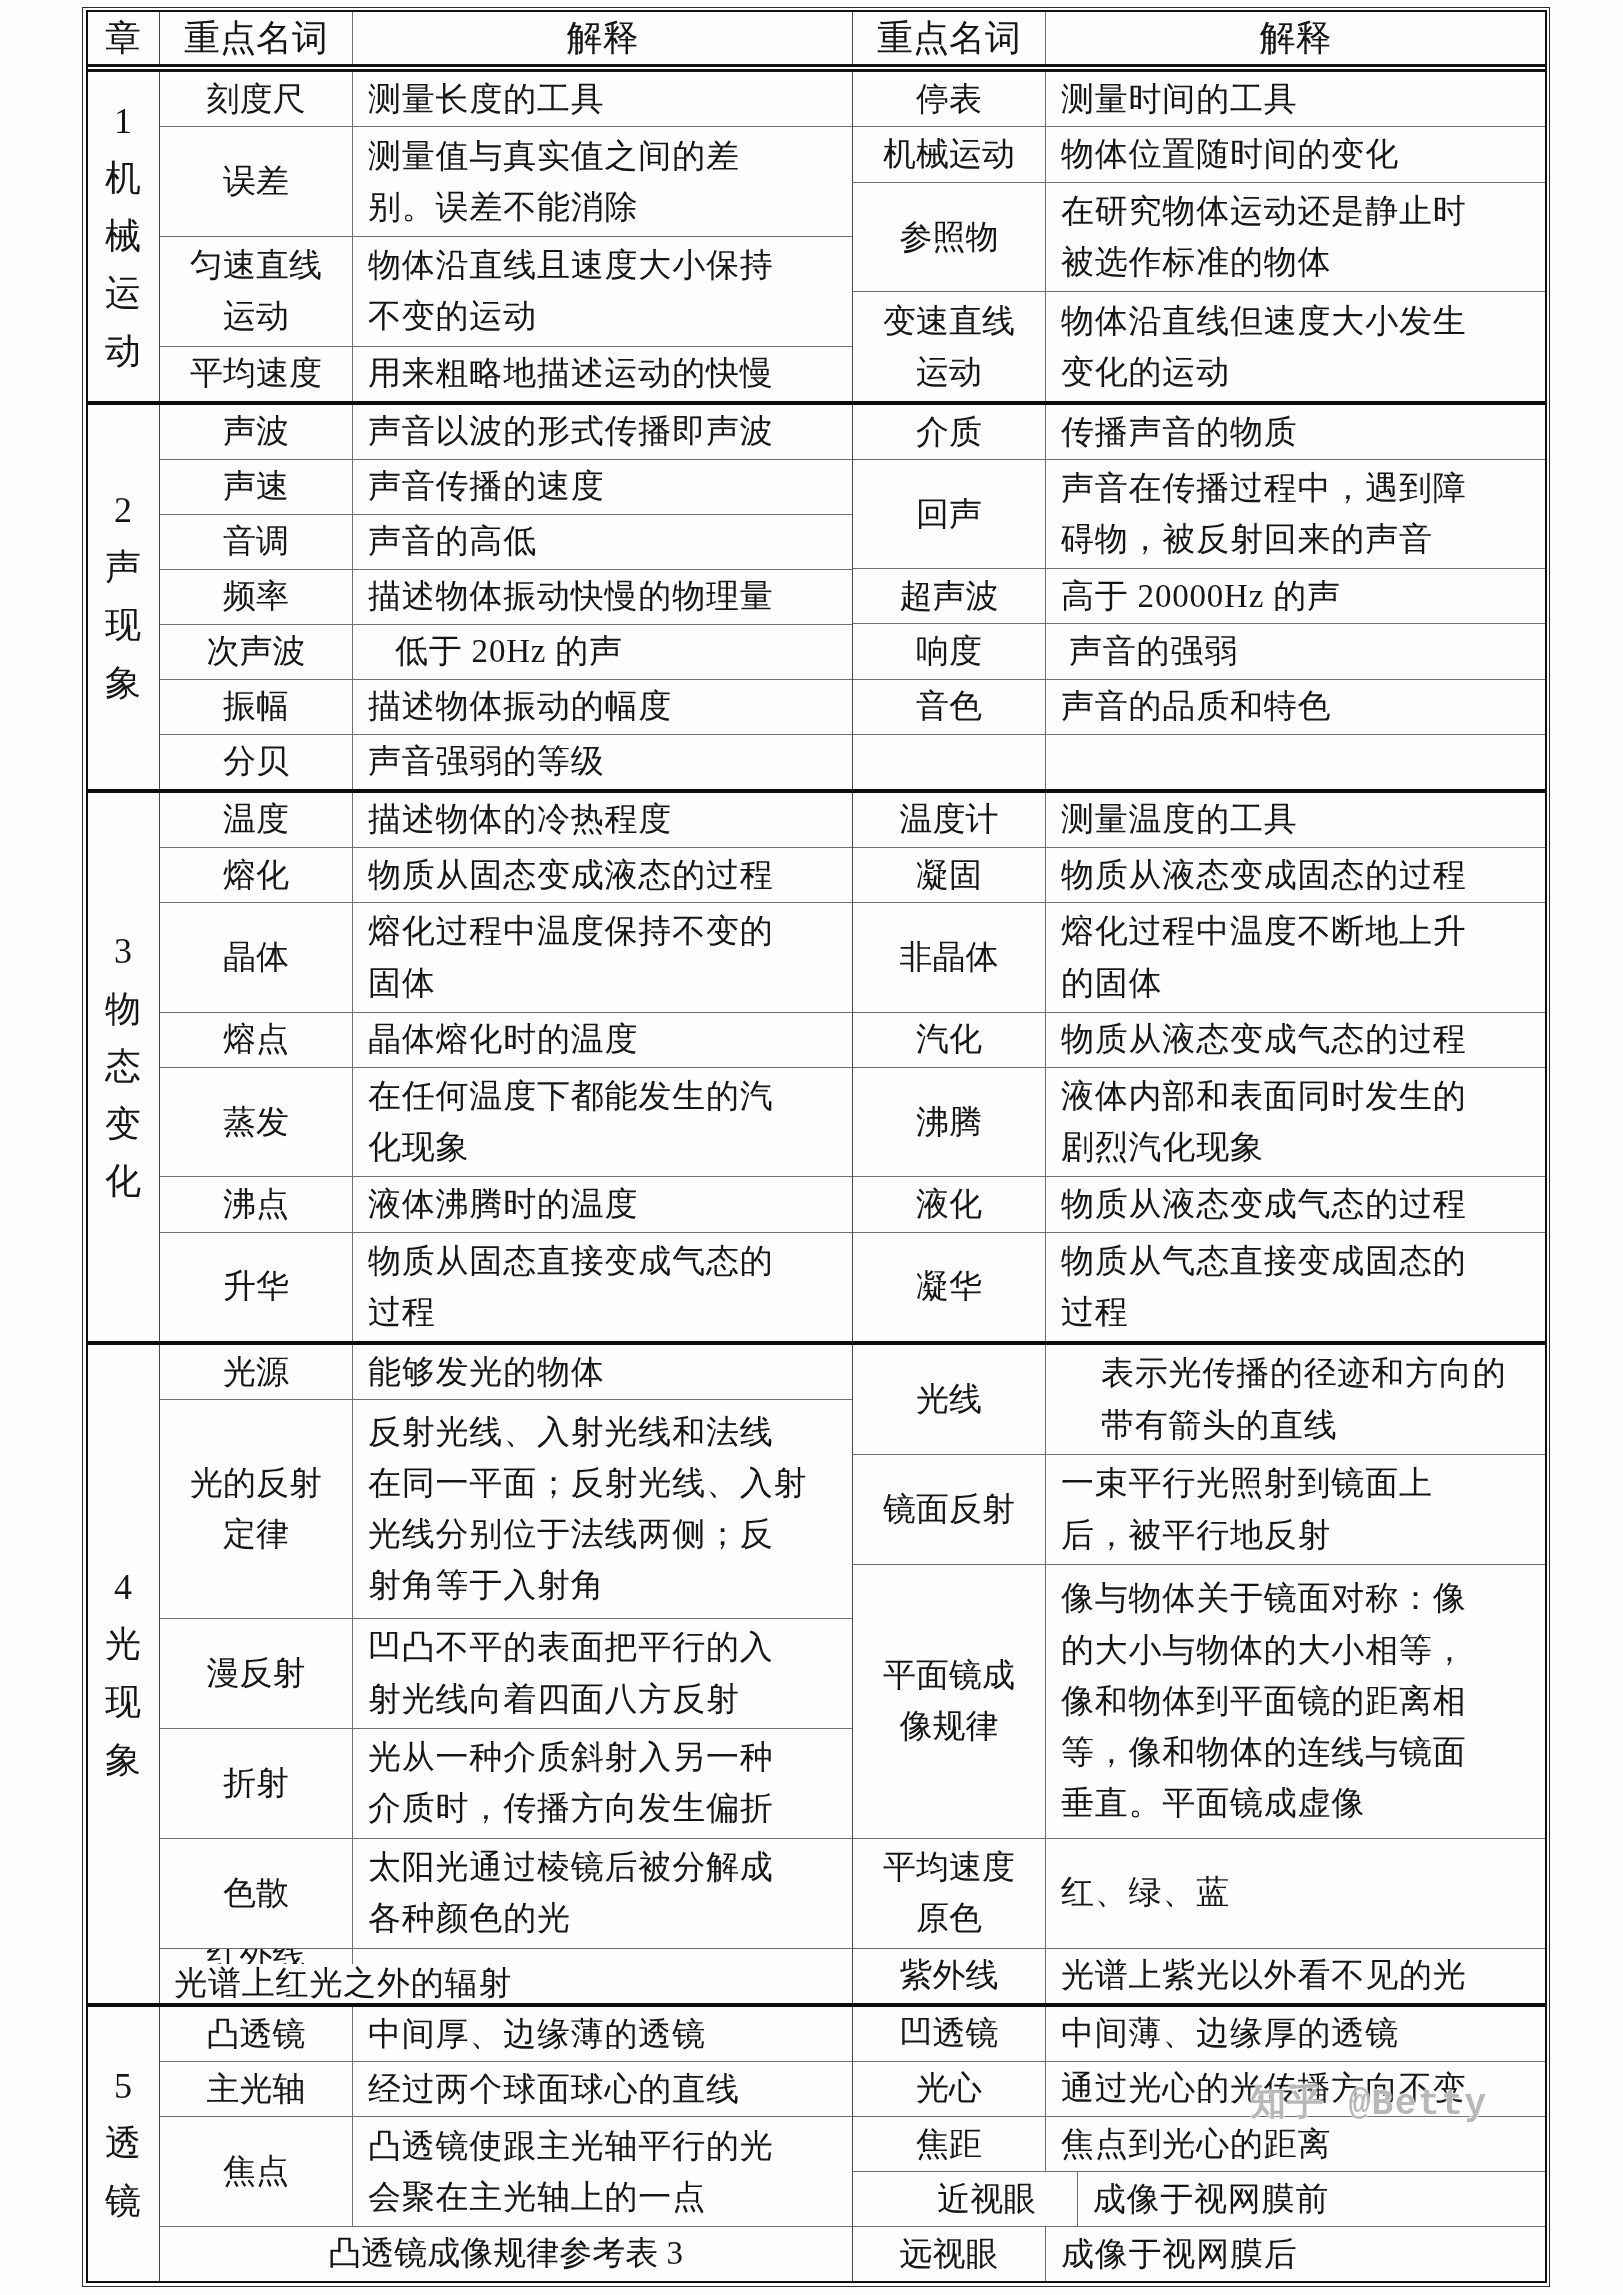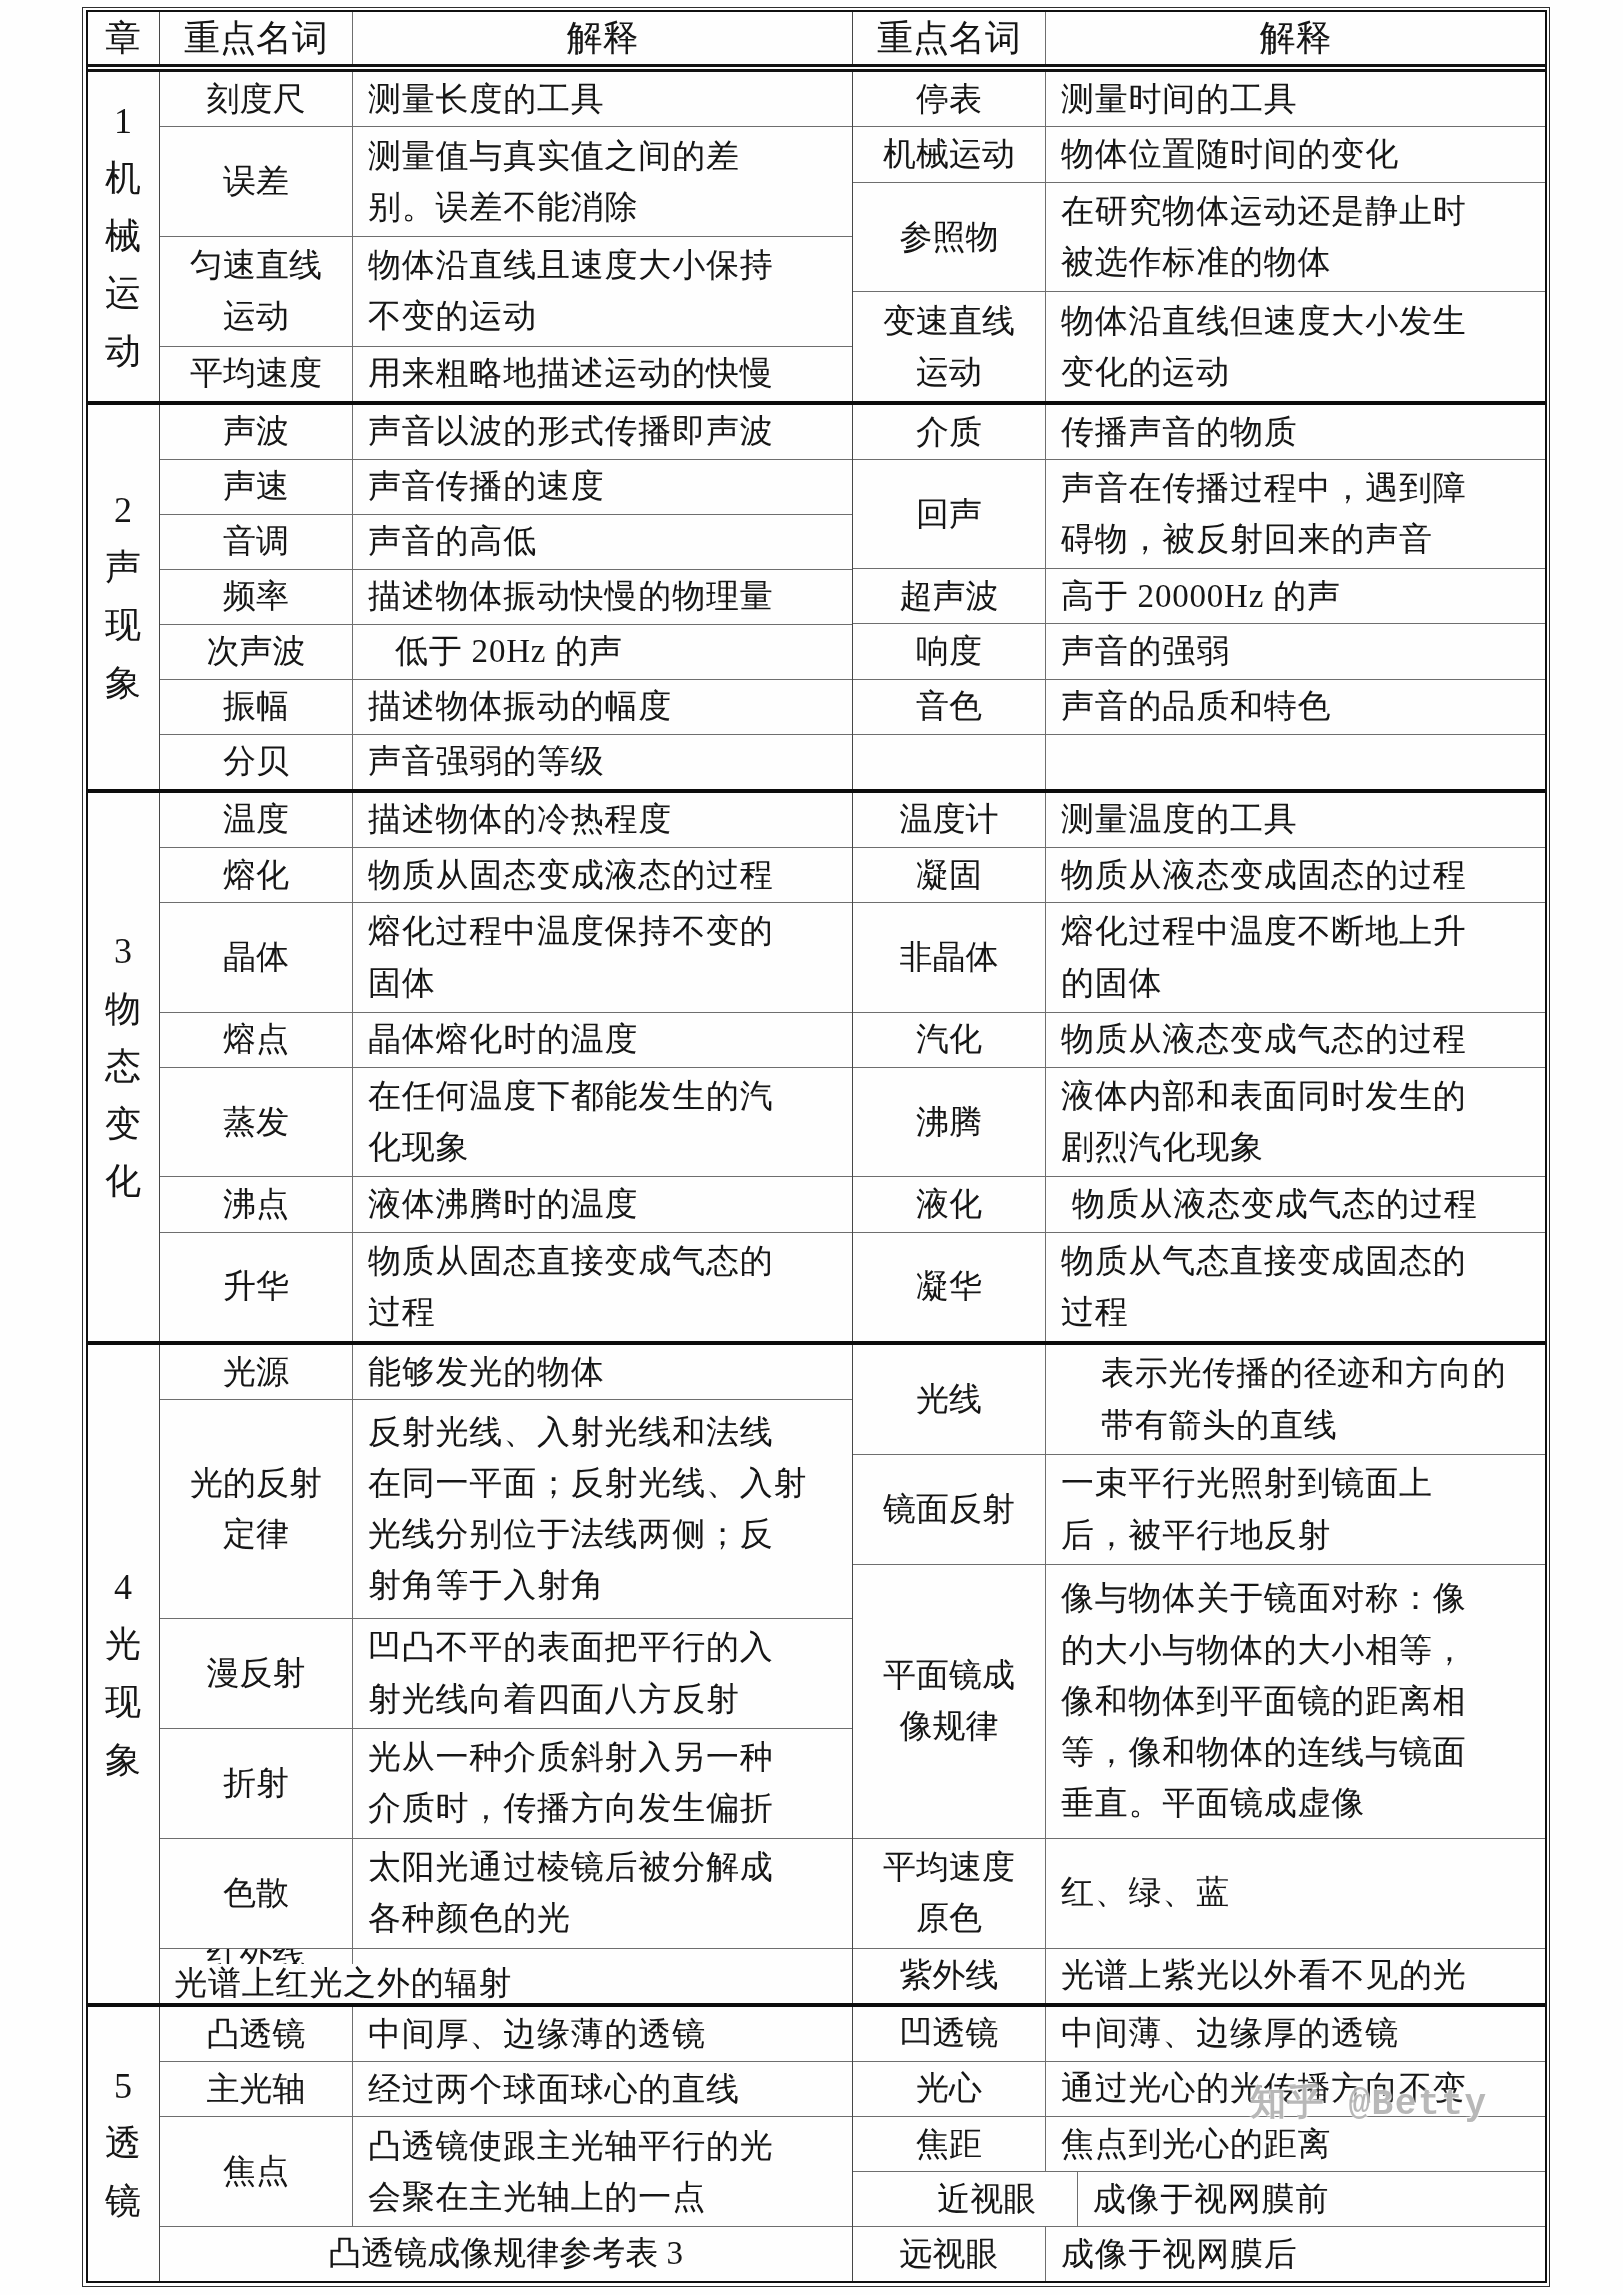--- a/index.html
+++ b/index.html
@@ -182,21 +182,21 @@
               </div>
               <div class="trow" style="flex-grow: 2;">
                 <div class="tcell term">回声</div>
                 <div class="tcell def">声音在传播过程中，遇到障
 碍物，被反射回来的声音</div>
               </div>
               <div class="trow" style="flex-grow: 1; justify-content: space-between;">
                 <div class="tcell term">超声波</div>
                 <div class="tcell def">高于 20000Hz 的声</div>
               </div>
-              <div class="trow" style="flex-grow: 1;">
+              <div class="trow" style="flex-grow: 1; gap: 8px;">
                 <div class="tcell term">响度</div>
                 <div class="tcell def">声音的强弱</div>
               </div>
               <div class="trow" style="flex-grow: 1;">
                 <div class="tcell term">音色</div>
                 <div class="tcell def">声音的品质和特色</div>
               </div>
               <div class="trow" style="flex-grow: 1;">
                 <div class="tcell term"></div>
                 <div class="tcell def"></div>
@@ -258,21 +258,21 @@
               </div>
               <div class="trow" style="flex-grow: 1;">
                 <div class="tcell term">汽化</div>
                 <div class="tcell def">物质从液态变成气态的过程</div>
               </div>
               <div class="trow" style="flex-grow: 2;">
                 <div class="tcell term">沸腾</div>
                 <div class="tcell def">液体内部和表面同时发生的
 剧烈汽化现象</div>
               </div>
-              <div class="trow" style="flex-grow: 1; gap: 11px;">
+              <div class="trow" style="flex-grow: 1;">
                 <div class="tcell term">液化</div>
                 <div class="tcell def">物质从液态变成气态的过程</div>
               </div>
               <div class="trow" style="flex-grow: 2;">
                 <div class="tcell term">凝华</div>
                 <div class="tcell def">物质从气态直接变成固态的
 过程</div>
               </div>
             </div>
           </div>

